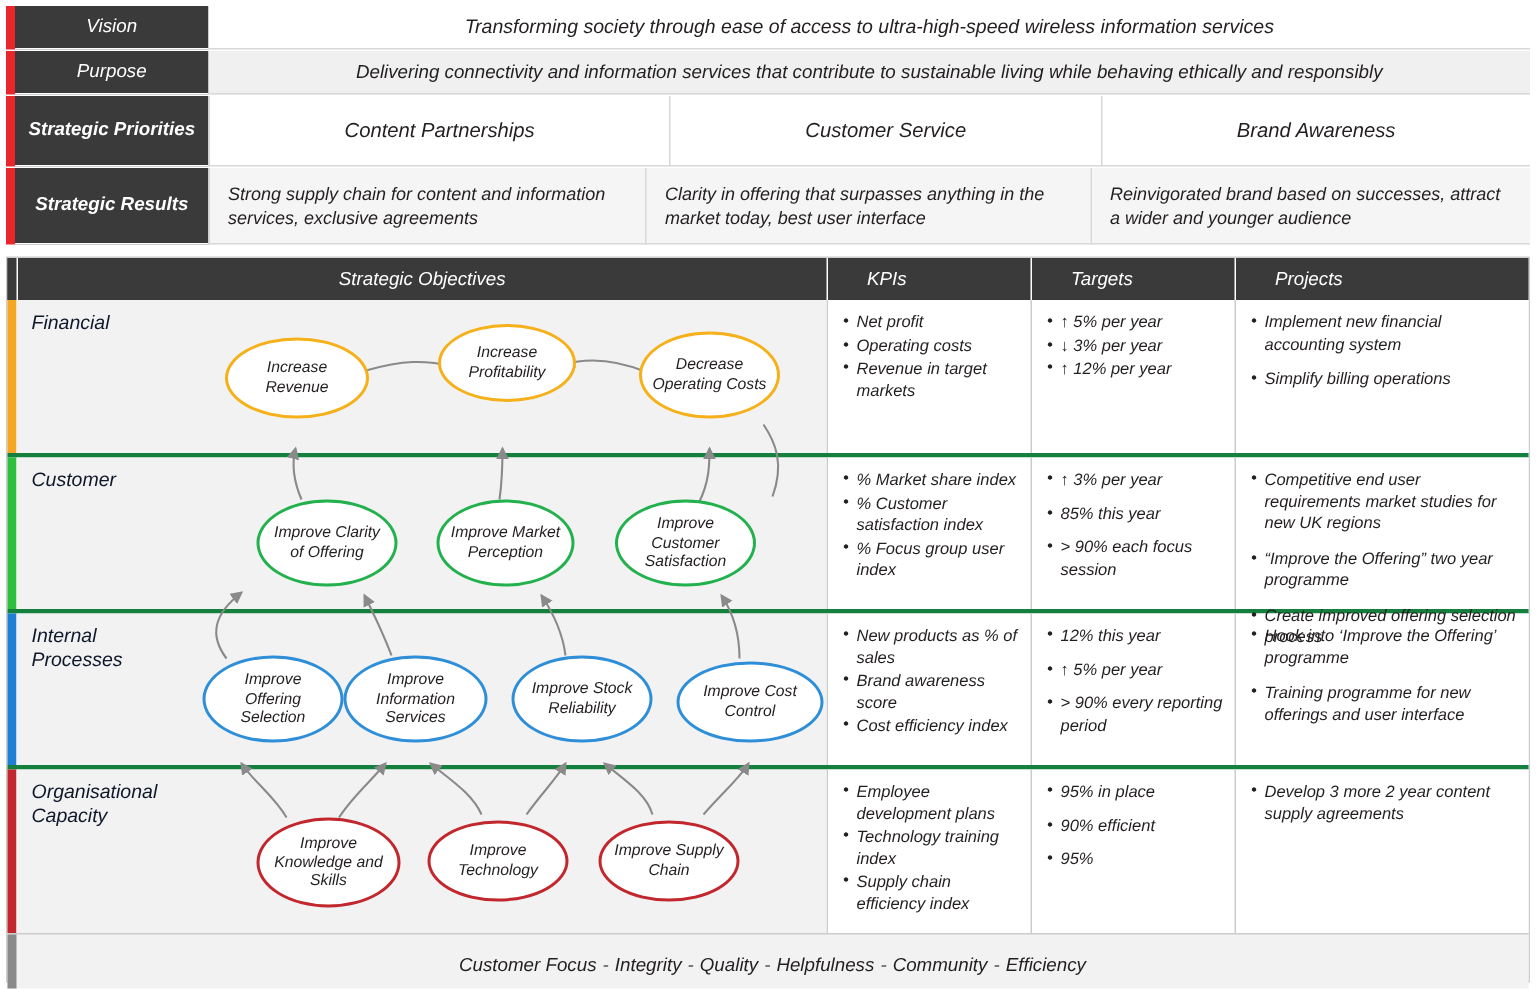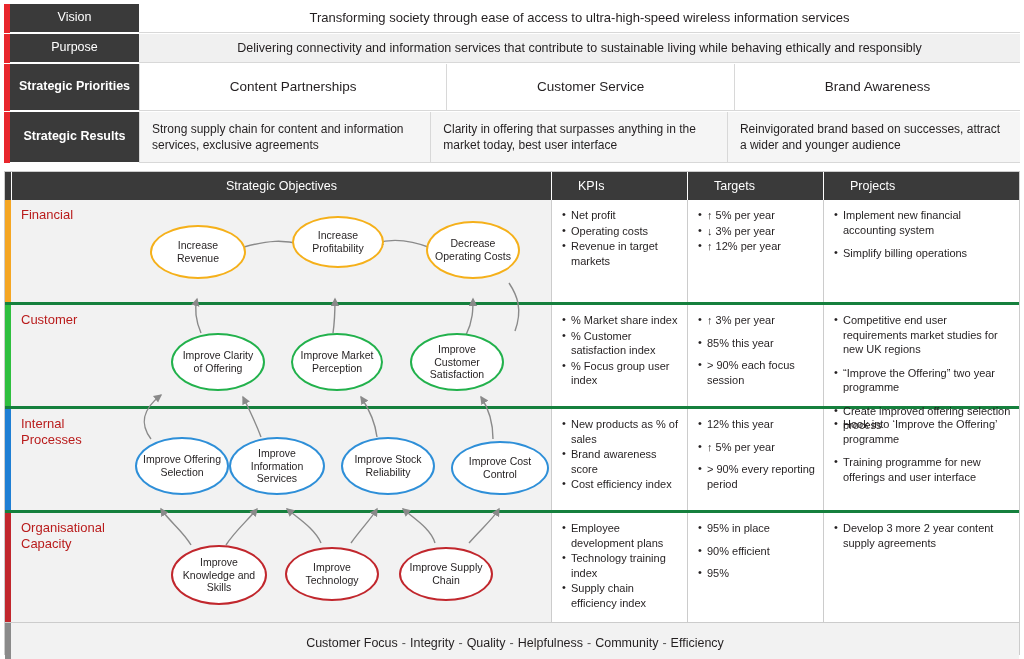--- a/index.html
+++ b/index.html
@@ -5,21 +5,21 @@
   * { box-sizing: border-box; }
   html, body { margin:0; padding:0; }
   body {
     width:1024px; height:659px;
     font-family:"Liberation Sans", sans-serif;
     font-size:12px;
     color:#231f20;
     background:#ffffff;
     overflow:hidden;
   }
-  .page { position:relative; width:1017px; height:659px; }
+  .page { position:relative; width:1017px; height:659px;font-style:italic; }
 
   
   .top { position:absolute; left:4px; top:4px; width:1016px; height:160px; }
   .toprow { display:flex; width:100%; border-bottom:1px solid #ffffff; }
   .toprow .bar { width:6px; flex:0 0 6px; }
   .toprow .lbl {
     flex:0 0 129px; width:129px;
     background:#3a3a3a; color:#ffffff;
     display:flex; align-items:center; justify-content:center;
     text-align:center; font-size:12.5px; font-weight:bold;
@@ -63,21 +63,21 @@
   .body { position:relative; }
   .prow { display:flex; border-top:3px solid #15803d; }
   .prow:first-child { border-top:none; }
   .prow .bar { flex:0 0 6px; }
   .prow .persp {
     flex:1 1 auto; position:relative;
     background:#f2f2f2;
   }
   .persp .ptitle {
     position:absolute; left:10px; top:7px;
-    font-size:13px; line-height:1.25; font-weight:normal; color:#b91c1c;
+    font-size:13px; line-height:1.25; font-weight:normal; color:#0f172a;
   }
   .prow .col {
     border-left:1px solid #cccccc; background:#ffffff;
     padding:8px 8px 4px 10px;
   }
   .c-kpi { flex:0 0 136px; }
   .c-tgt { flex:0 0 136px; }
   .c-prj { flex:0 0 196px; }
 
   .rowF { height:102px; }

